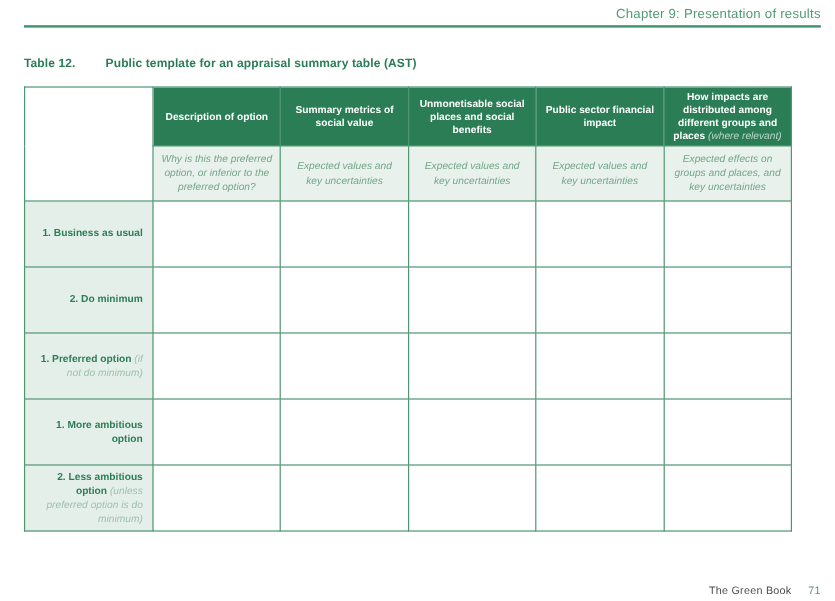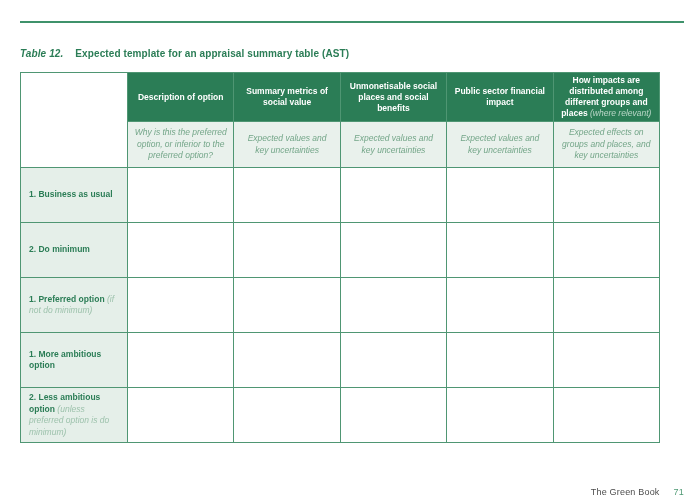--- a/index.html
+++ b/index.html
@@ -19,21 +19,21 @@
   .header-rule {
     position:absolute; top:21px; left:20px; width:664px;
     border-top:2px solid var(--green-rule,#3f926b);
   }
   .caption {
     position:absolute; top:48px; left:20px;
     font-size:10px; font-weight:bold;
     color:var(--green-dark,#2b7d56);
     letter-spacing:0.1px;
   }
-  .caption .cap-label { margin-right:12px;font-style:italic; }
+  .caption .cap-label { margin-right:25px; }
   table.ast {
     position:absolute; top:72px; left:20px; width:640px;
     border-collapse:collapse; table-layout:fixed;
   }
   table.ast td, table.ast th {
     border:1px solid var(--green-border,#4f9673);
     vertical-align:middle;
   }
   td.blank { border:none; background:#ffffff; }
   tr.head th {
@@ -49,21 +49,21 @@
     background:var(--green-bg-sub,#e9f1ec);
     color:var(--green-sub-text,#74a689);
     font-size:8.5px; font-style:italic; line-height:1.35;
     text-align:center; padding:2px 6px;
   }
   tr.body td { height:55px; background:#ffffff; }
   tr.body td.rowlabel {
     background:var(--green-bg-label,#e5efe9);
     color:var(--green-dark,#2b7d56);
     font-size:8.5px; font-weight:bold; line-height:1.35;
-    text-align:left; padding:4px 8px;
+    text-align:right; padding:4px 8px;
   }
   .note, .hnote {
     font-weight:normal; font-style:italic;
     color:var(--green-note,#9dc2ac);
   }
   tr.head th .hnote { color:#cfe4d8;margin-top:45px; }
   .note:empty, .hnote:empty { display:none; }
   .footer {
     position:absolute; top:487px; right:12px;
     font-size:9px; color:var(--footer-gray,#4d4d4d);
@@ -72,24 +72,27 @@
   .footer .pagenum {
     margin-left:14px;
     color:var(--green-mid,#4f9a74);
   }
 </style>
 </head>
 <body>
 
 <div class="page">
 
+  <div class="running-header">
+    <span>Chapter 9: Presentation of results</span>
+  </div>
   <div class="header-rule"></div>
 
   <div class="caption">
-    <span class="cap-label">Table 12.</span><span class="cap-text">Expected template for an appraisal summary table (AST)</span>
+    <span class="cap-label">Table 12.</span><span class="cap-text">Public template for an appraisal summary table (AST)</span>
   </div>
 
   <table class="ast">
     <colgroup>
       <col style="width:107px">
       <col>
         <col>
         <col>
         <col>
         <col>

